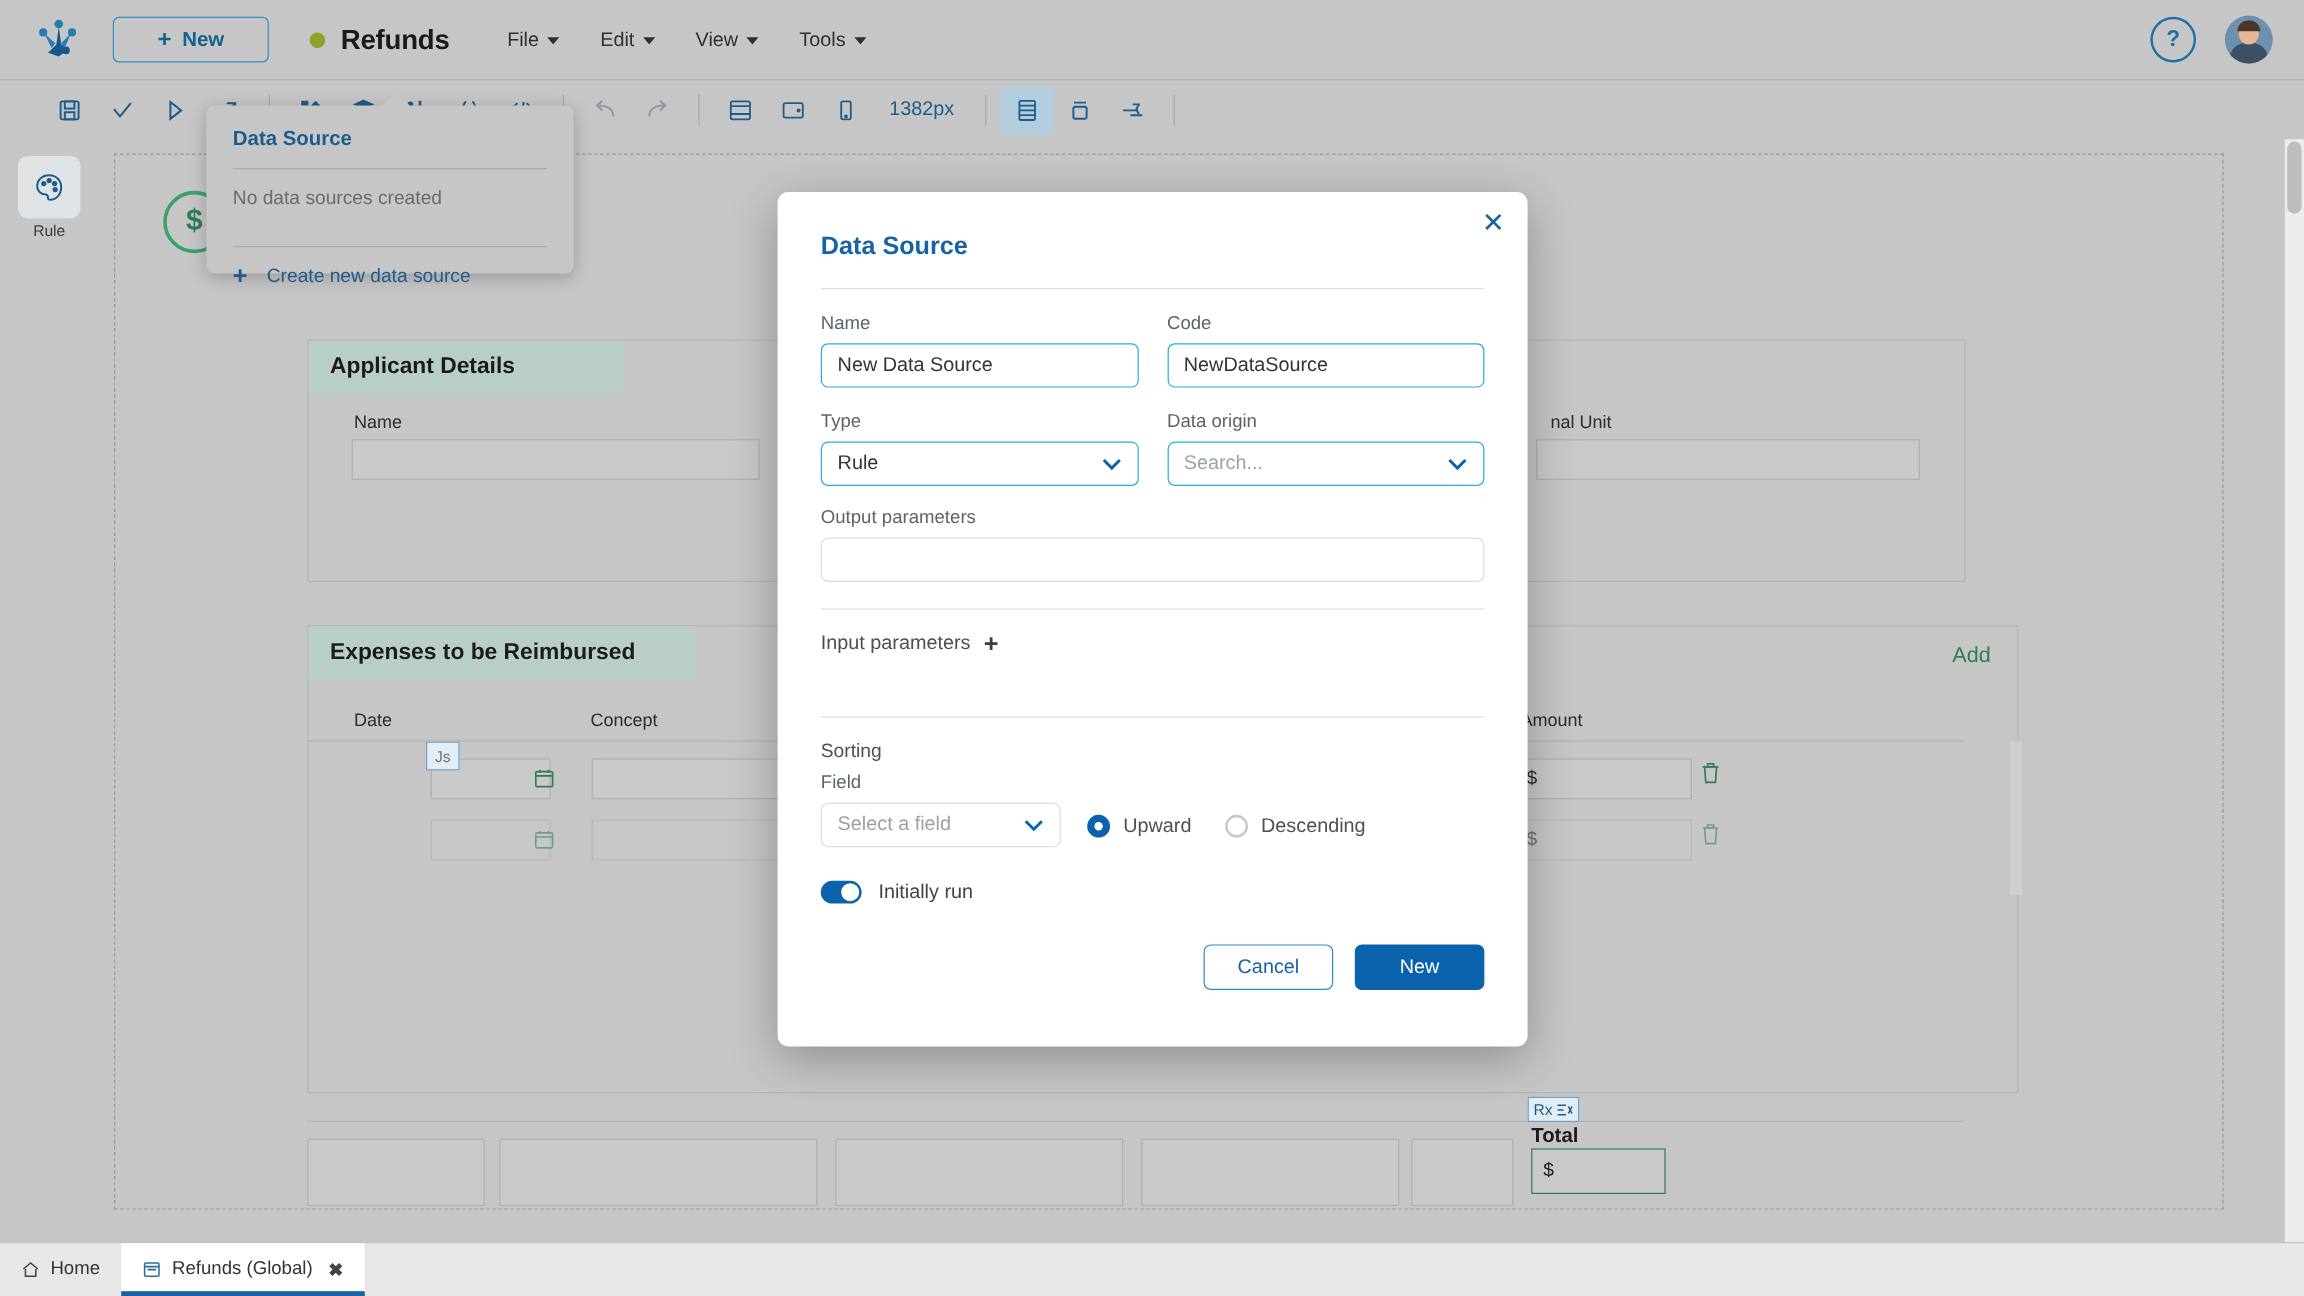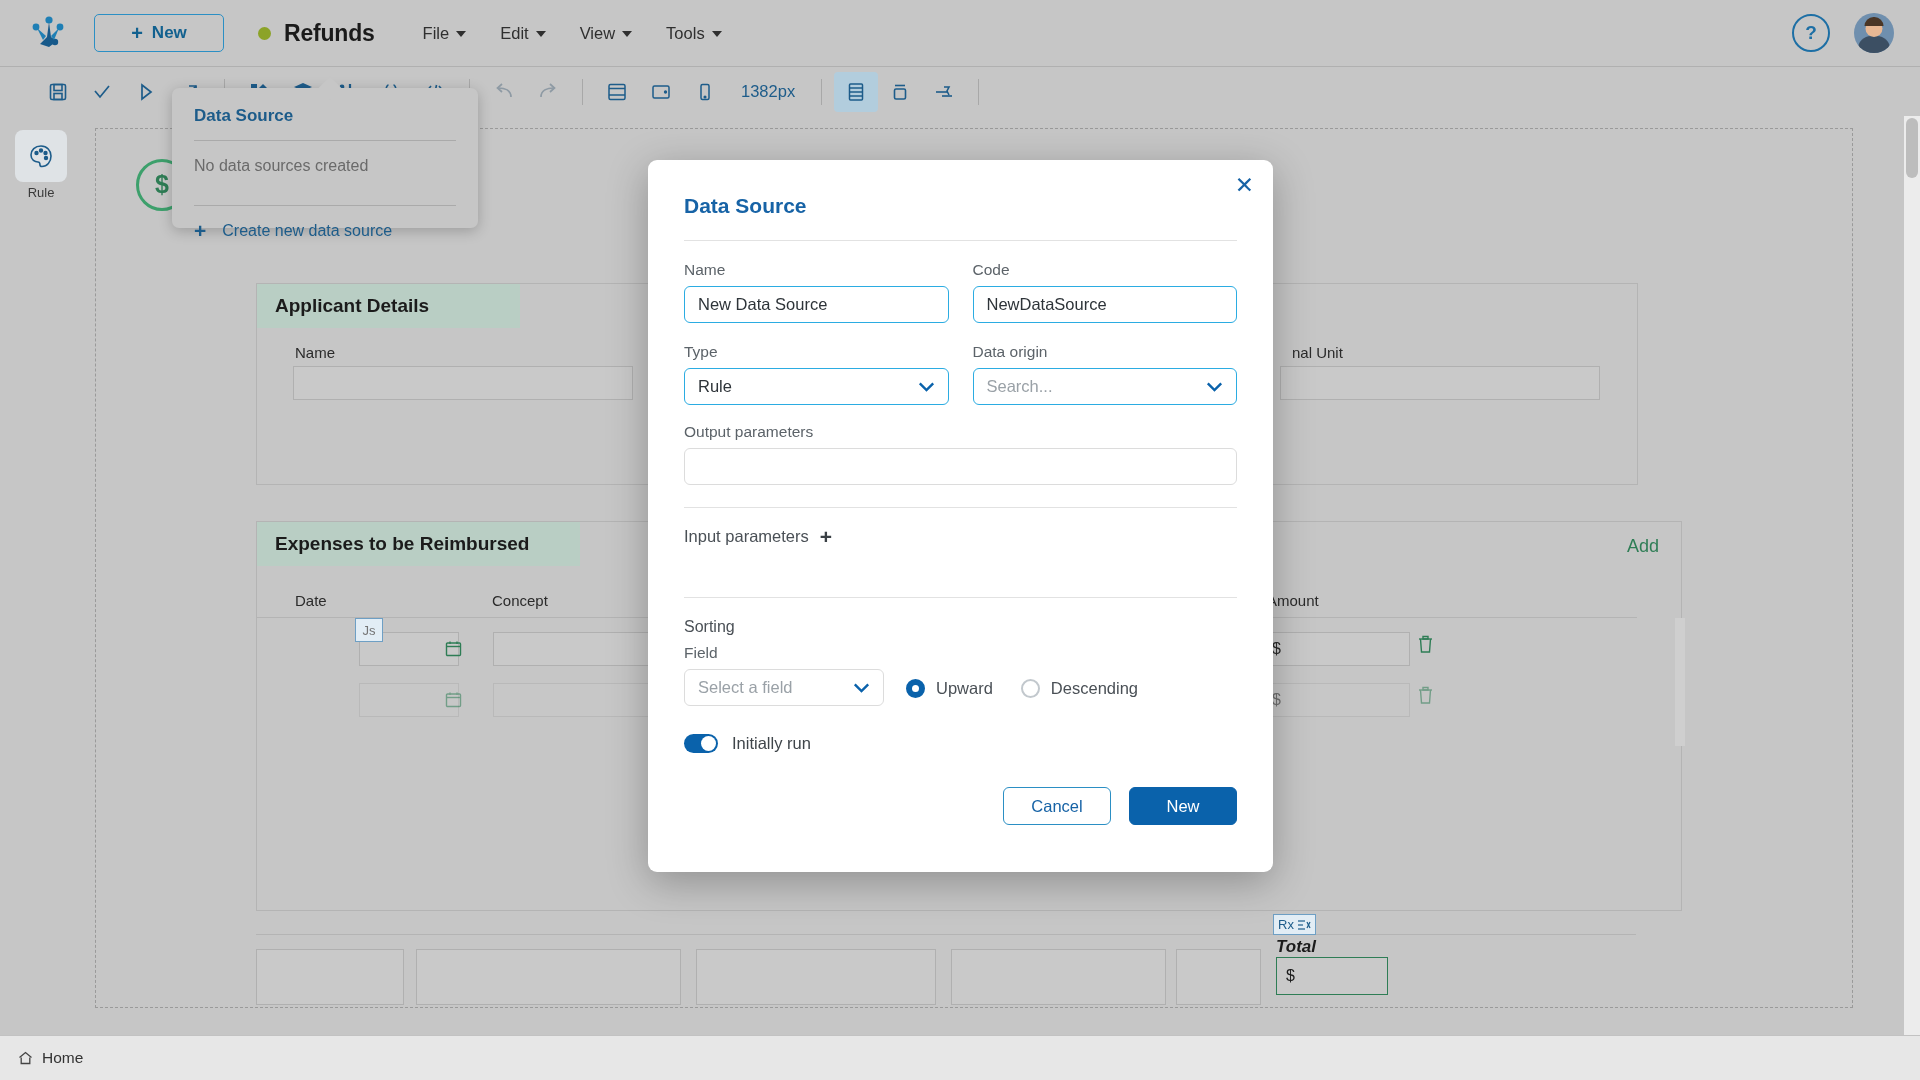--- a/index.html
+++ b/index.html
@@ -403,21 +403,21 @@
         <div style="position:absolute;right:-4px;top:96px;width:10px;height:128px;background:#cfcfcf;"></div>
       </div>
 
       <div style="position:absolute;left:160px;top:805px;width:1380px;height:1px;background:#b4b4b4;"></div>
       <div style="position:absolute;left:160px;top:820px;width:1380px;height:60px;">
         <div class="inputbox" style="position:absolute;left:0px;top:0;width:148px;height:56px;"></div>
         <div class="inputbox" style="position:absolute;left:160px;top:0;width:265px;height:56px;"></div>
         <div class="inputbox" style="position:absolute;left:440px;top:0;width:240px;height:56px;"></div>
         <div class="inputbox" style="position:absolute;left:695px;top:0;width:215px;height:56px;"></div>
         <div class="inputbox" style="position:absolute;left:920px;top:0;width:85px;height:56px;"></div>
-        <div style="position:absolute;left:1020px;top:-12px;font-size:17px;font-weight:bold;color:#1b1b1b;font-style:italic;">Total</div>
+        <div style="position:absolute;left:1020px;top:-12px;font-size:17px;font-weight:bold;color:#1b1b1b;">Total</div>
         <div class="rxbadge" style="left:1017px;top:-35px;text-align:center;">
           <span>Rx</span>
           <svg width="14" height="12" viewBox="0 0 14 12" fill="none" stroke="#1d5c8a" stroke-width="1.2">
             <path d="M1 2 H8"></path>
               <path d="M1 6 H6"></path>
               <path d="M1 10 H8"></path>
               <path d="M10 3 L13 9"></path>
               <path d="M13 3 L10 9"></path>
           </svg>
         </div>
@@ -542,15 +542,26 @@
   <div class="bottombar">
     <div class="bbitem">
       <span>
         <svg width="15" height="14" viewBox="0 0 15 14" fill="none" stroke="#444" stroke-width="1.3">
           <path d="M1.5 6.5 L7.5 1.5 L13.5 6.5"></path>
             <path d="M3.2 6.5 V12.5 H11.8 V6.5"></path>
         </svg>
       </span>
       <span>Home</span>
     </div>
+    <div class="bbitem active">
+      <span>
+        <svg width="15" height="14" viewBox="0 0 15 14" fill="none" stroke="#2e6f9e" stroke-width="1.3">
+          <rect x="1.5" y="1.5" width="12" height="11" rx="1"></rect>
+            <path d="M1.5 4.5 H13.5"></path>
+            <path d="M4 7 H11"></path>
+        </svg>
+      </span>
+      <span>Refunds (Global)</span>
+      <span class="bbclose">✖</span>
+    </div>
   </div>
 
 </div>
 
 </body></html>

